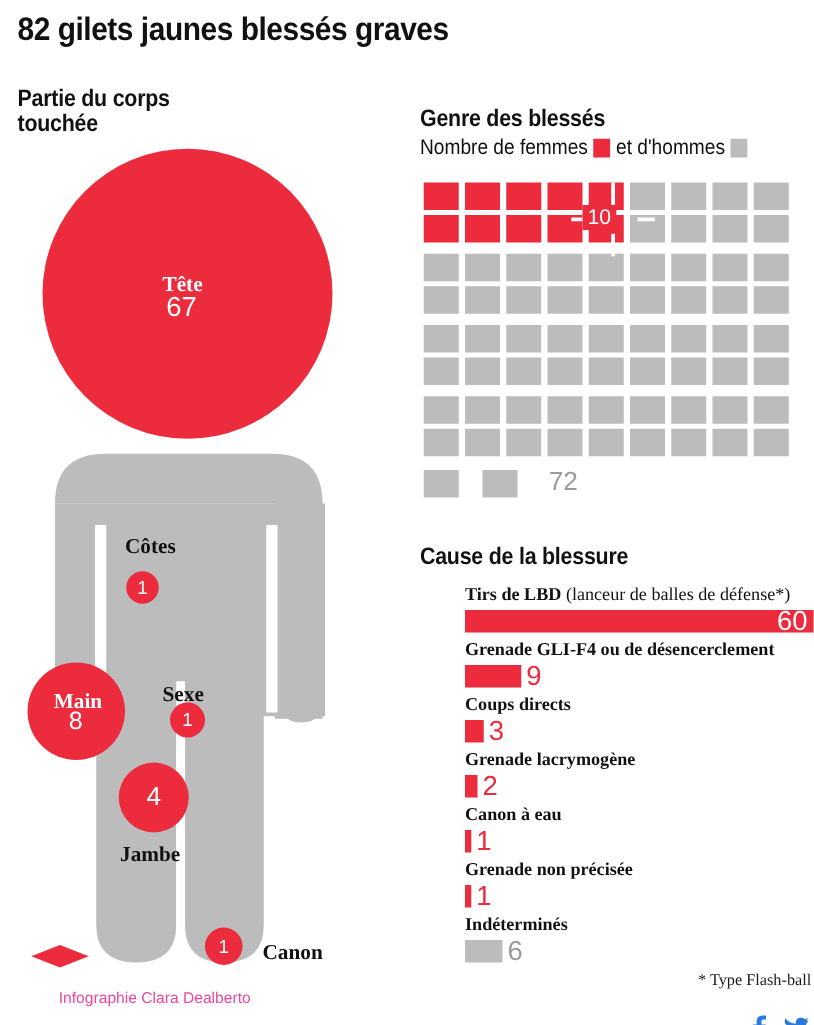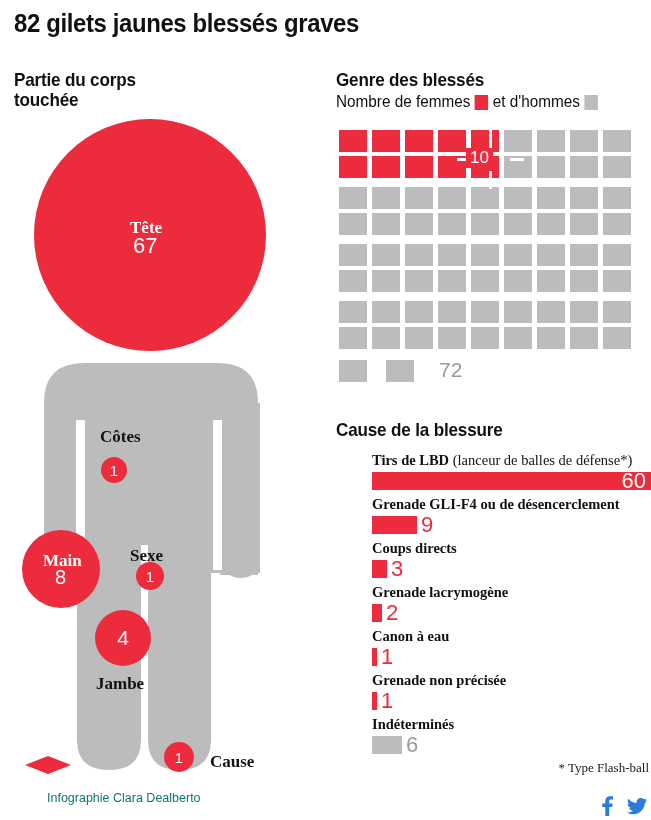--- a/index.html
+++ b/index.html
@@ -69,27 +69,27 @@
     align-items: center;
     justify-content: center;
     font-family: "Liberation Sans Narrow", "Liberation Sans", sans-serif;
     font-weight: normal;
   }
 
   #credit {
     position: absolute;
     left: 47px; top: 791px;
     font-size: 12.5px;
-    color: #0f766e;
+    color: #ec4899;
     white-space: nowrap;
   }
   #libe-logo { position: absolute; left: 24px; top: 754px; }
 
   
-  #right-col { position: absolute; left: 336px; top: 0; width: 315px; height: 664px; }
+  #right-col { position: absolute; left: 336px; top: 16px; width: 315px; height: 664px; }
 
   #gender-title { position: absolute; left: 0px; top: 70px; }
   #gender-legend {
     position: absolute; left: 0px; top: 92px;
     font-family: "Liberation Sans Narrow", "Liberation Sans", sans-serif;
     font-size: 17px;
     transform: scaleX(0.9);
     transform-origin: left center;
     white-space: nowrap;
     color: #111111;
@@ -211,21 +211,21 @@
       <div class="circ-label onred" style="left:43px; top:436px;">Main</div>
       <div style="position:absolute; left:55px; top:451px; color:#ffffff; font-family:'Liberation Sans Narrow','Liberation Sans',sans-serif; font-size:20px;">8</div>
 
       <div class="circ-label" style="left:130px; top:431px;">Sexe</div>
       <div class="bubble" style="left:136px; top:447px; width:28px; height:28px; font-size:15px;">1</div>
 
       <div class="bubble" style="left:95px; top:495px; width:56px; height:56px; font-size:21px;">4</div>
       <div class="circ-label" style="left:96px; top:559px;">Jambe</div>
 
       <div class="bubble" style="left:164px; top:627px; width:30px; height:30px; font-size:15px;">1</div>
-      <div class="circ-label" style="left:210px; top:637px;">Cause</div>
+      <div class="circ-label" style="left:210px; top:637px;">Canon</div>
     </div>
 
     <div id="libe-logo">
       <svg width="48" height="22" viewBox="0 0 48 22" xmlns="http://www.w3.org/2000/svg">
         <polygon points="24,2 47,11 24,20 1,11" fill="#EC2B3C"></polygon>
       </svg>
     </div>
 
     <div id="credit">Infographie Clara Dealberto</div>
   </div>

